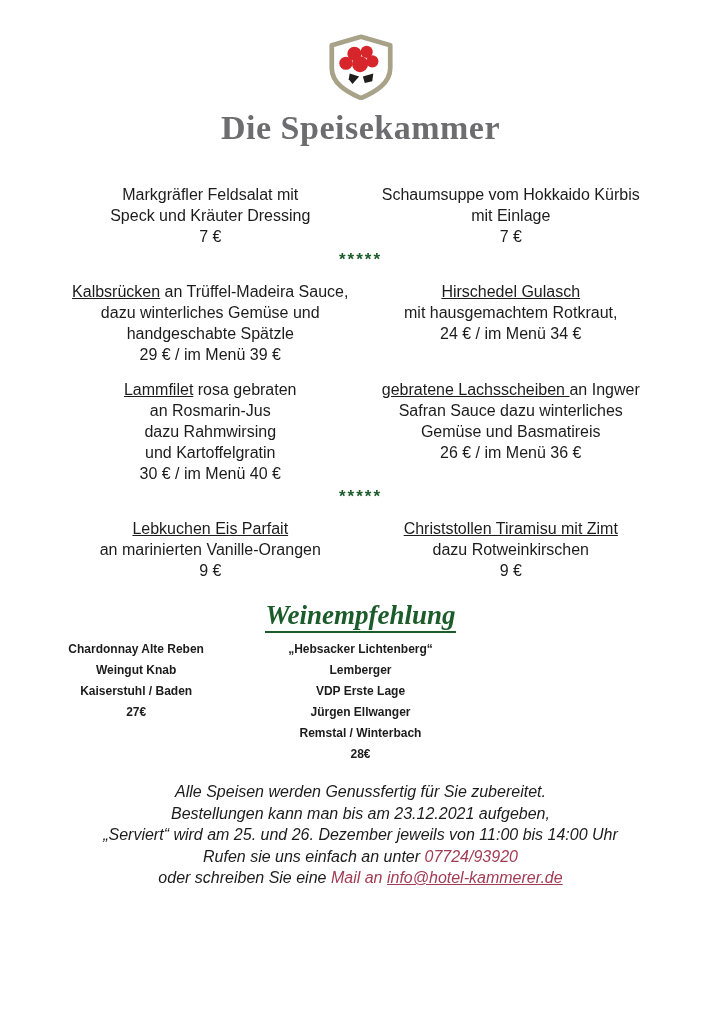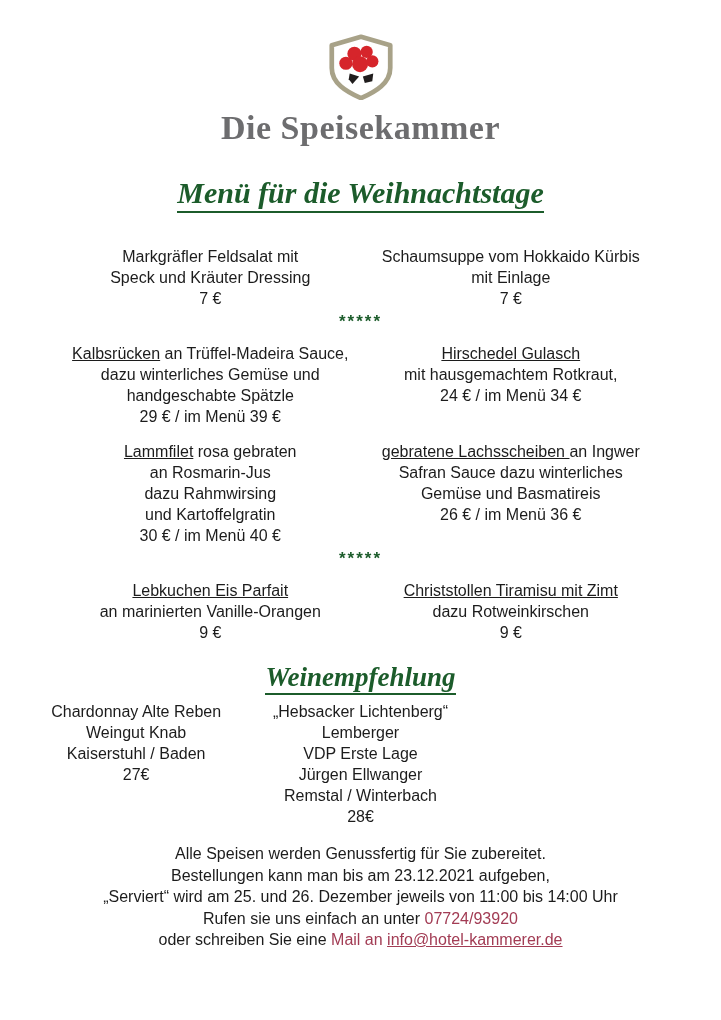--- a/index.html
+++ b/index.html
@@ -29,24 +29,24 @@
     letter-spacing:2px;line-height:20px;margin:3px 0 11px 0;
   }
   .wine-heading{margin:18px 0 0 0;}
   .wine-heading span{
     font-family:"Liberation Serif", serif;font-style:italic;font-weight:bold;
     font-size:27px;line-height:32px;color:var(--green,#1c5c2b);
     border-bottom:2px solid var(--green,#1c5c2b);padding-bottom:1px;
   }
   .wines{
     margin:8px 40px 0 40px;display:grid;grid-template-columns:30% 40% 30%;
-    font-size:16px;align-items:start;
+    font-size:12px;align-items:start;font-weight:bold;
   }
   .wine .line{line-height:21px;}
-  .footer{margin-top:16px;font-size:16px;}
+  .footer{margin-top:16px;font-size:16px;font-style:italic;}
   .footer .line{line-height:21.5px;}
   .u{text-decoration:underline;margin-top:32px;}
   .accent{color:var(--accent,#a23c54);}
   .link{color:var(--accent,#a23c54);text-decoration:underline;cursor:pointer;}
 </style>
 </head>
 <body>
 
 <div class="page">
 
@@ -58,21 +58,20 @@
       <circle cx="24" cy="31" r="7" fill="var(--berry,#d6252b)"></circle>
       <circle cx="39" cy="32" r="8.5" fill="var(--berry,#d6252b)"></circle>
       <circle cx="52" cy="29" r="6.5" fill="var(--berry,#d6252b)"></circle>
       <path d="M28 42 L38 45 L31 53 L27 48 Z" fill="var(--leaf,#201d1d)"></path>
       <path d="M42 45 L53 42 L52 50 L44 52 Z" fill="var(--leaf,#201d1d)"></path>
     </svg>
   </div>
 
   <h1 class="brand">Die Speisekammer</h1>
 
-  <h2 class="menu-title"><span>Menü für die Weihnachtstage</span></h2>
 
   <div class="courses">
       <div class="course-row">
         <div class="dish">
           <div class="line"><span>Markgräfler Feldsalat mit</span></div>
           <div class="line"><span>Speck und Kräuter Dressing</span></div>
           <div class="line"><span>7 €</span></div>
         </div>
         <div class="dish">
           <div class="line"><span>Schaumsuppe vom Hokkaido Kürbis</span></div>

